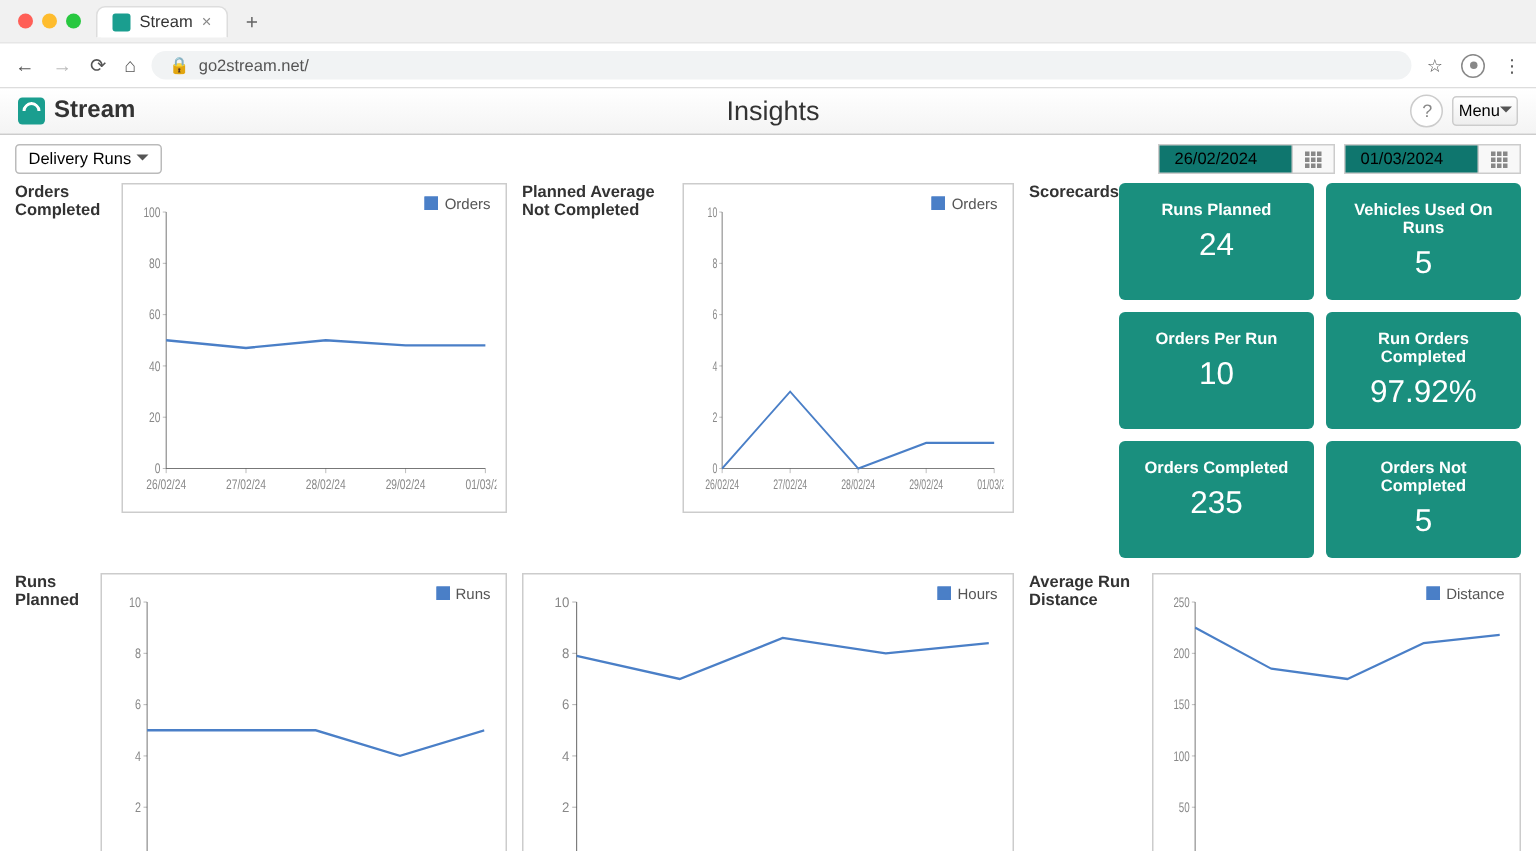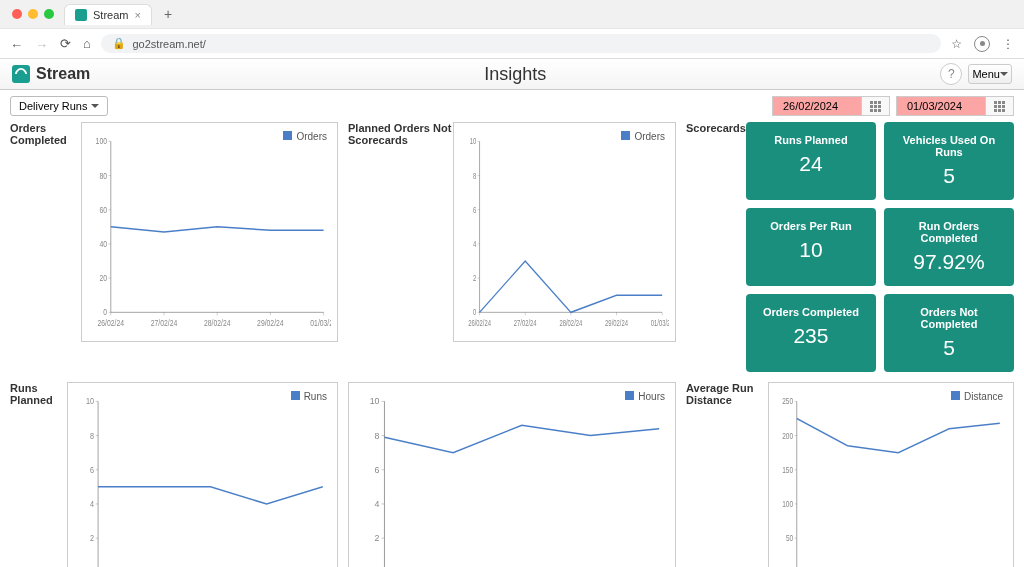--- a/index.html
+++ b/index.html
@@ -32,21 +32,21 @@
   .brand-text { font-size: 16px; font-weight: 600; color: #333; }
   .page-title { font-size: 18px; font-weight: 400; color: #333; text-align: center; }
   .header-right { display: flex; gap: 6px; align-items: center; }
   .help-btn { width: 22px; height: 22px; border: 1px solid #ccc; border-radius: 50%; display: flex; align-items: center; justify-content: center; color: #888; font-size: 12px; background: #fff; }
   .menu-btn { border: 1px solid #ccc; background: linear-gradient(#fff,#eee); padding: 3px 3px; border-radius: 3px; font-size: 11px; }
   
   
   .toolbar { display: flex; align-items: center; justify-content: space-between; padding: 6px 10px; }
   .select-btn { border: 1px solid #bbb; background: #fff; padding: 3px 8px; border-radius: 3px; font-size: 11px; display: flex; align-items: center; gap: 4px; }
   .date-group { display: flex; gap: 0; }
-  .date-input { border: 1px solid #ccc; padding: 3px 10px; font-size: 11px; width: 90px; background: #fca5a5; }
+  .date-input { border: 1px solid #ccc; padding: 3px 10px; font-size: 11px; width: 90px; background: #0f766e; }
   .date-cal { border: 1px solid #ccc; border-left: none; padding: 3px 8px; background: #f8f8f8; display: flex; align-items: center; justify-content: center; }
   .cal-icon { display: inline-grid; grid-template-columns: repeat(3, 3px); grid-template-rows: repeat(3, 3px); gap: 1px; }
   .cal-icon span { background: #888; }
 
   
   .dashboard { padding: 0 10px 10px; display: grid; grid-template-columns: 1fr 1fr 1fr; grid-template-rows: auto auto; gap: 10px; }
   .card-wrap { display: flex; flex-direction: row; }
   .card-title { font-weight: 700; font-size: 11px; margin-bottom: 2px; }
   .chart-card { border: 1px solid #ccc; background: #fff; padding: 6px; height: 220px; position: relative; }
   .legend { position: absolute; top: 8px; right: 10px; font-size: 10px; color: #555; display: flex; align-items: flex-start; gap: 4px; }
@@ -183,21 +183,21 @@
           <line class="axis-line" x1="30" y1="12" x2="30" y2="178"></line>
           <line class="axis-line" x1="30" y1="178" x2="310" y2="178"></line>
           <path class="line-path" d="M30,95 L100,99.98 L170,95 L240,98.32000000000001 L310,98.32000000000001 "></path>
         </svg><div class="legend">
           <span class="legend-swatch"></span>
           <span>Orders</span>
         </div></div>
   </div>
 
   <div class="card-wrap">
-    <div class="card-title">Planned Orders Not Scorecards</div>
+    <div class="card-title">Planned Average Not Completed</div>
     <div class="chart-card"><svg class="chart-svg" viewBox="0 0 320 200" preserveAspectRatio="none">
           <line class="tick-line" x1="27" y1="178" x2="30" y2="178"></line>
           <text class="axis-text" x="25" y="181" text-anchor="end">0</text>
           <line class="tick-line" x1="27" y1="144.8" x2="30" y2="144.8"></line>
           <text class="axis-text" x="25" y="147.8" text-anchor="end">2</text>
           <line class="tick-line" x1="27" y1="111.6" x2="30" y2="111.6"></line>
           <text class="axis-text" x="25" y="114.6" text-anchor="end">4</text>
           <line class="tick-line" x1="27" y1="78.4" x2="30" y2="78.4"></line>
           <text class="axis-text" x="25" y="81.4" text-anchor="end">6</text>
           <line class="tick-line" x1="27" y1="45.19999999999999" x2="30" y2="45.19999999999999"></line>

